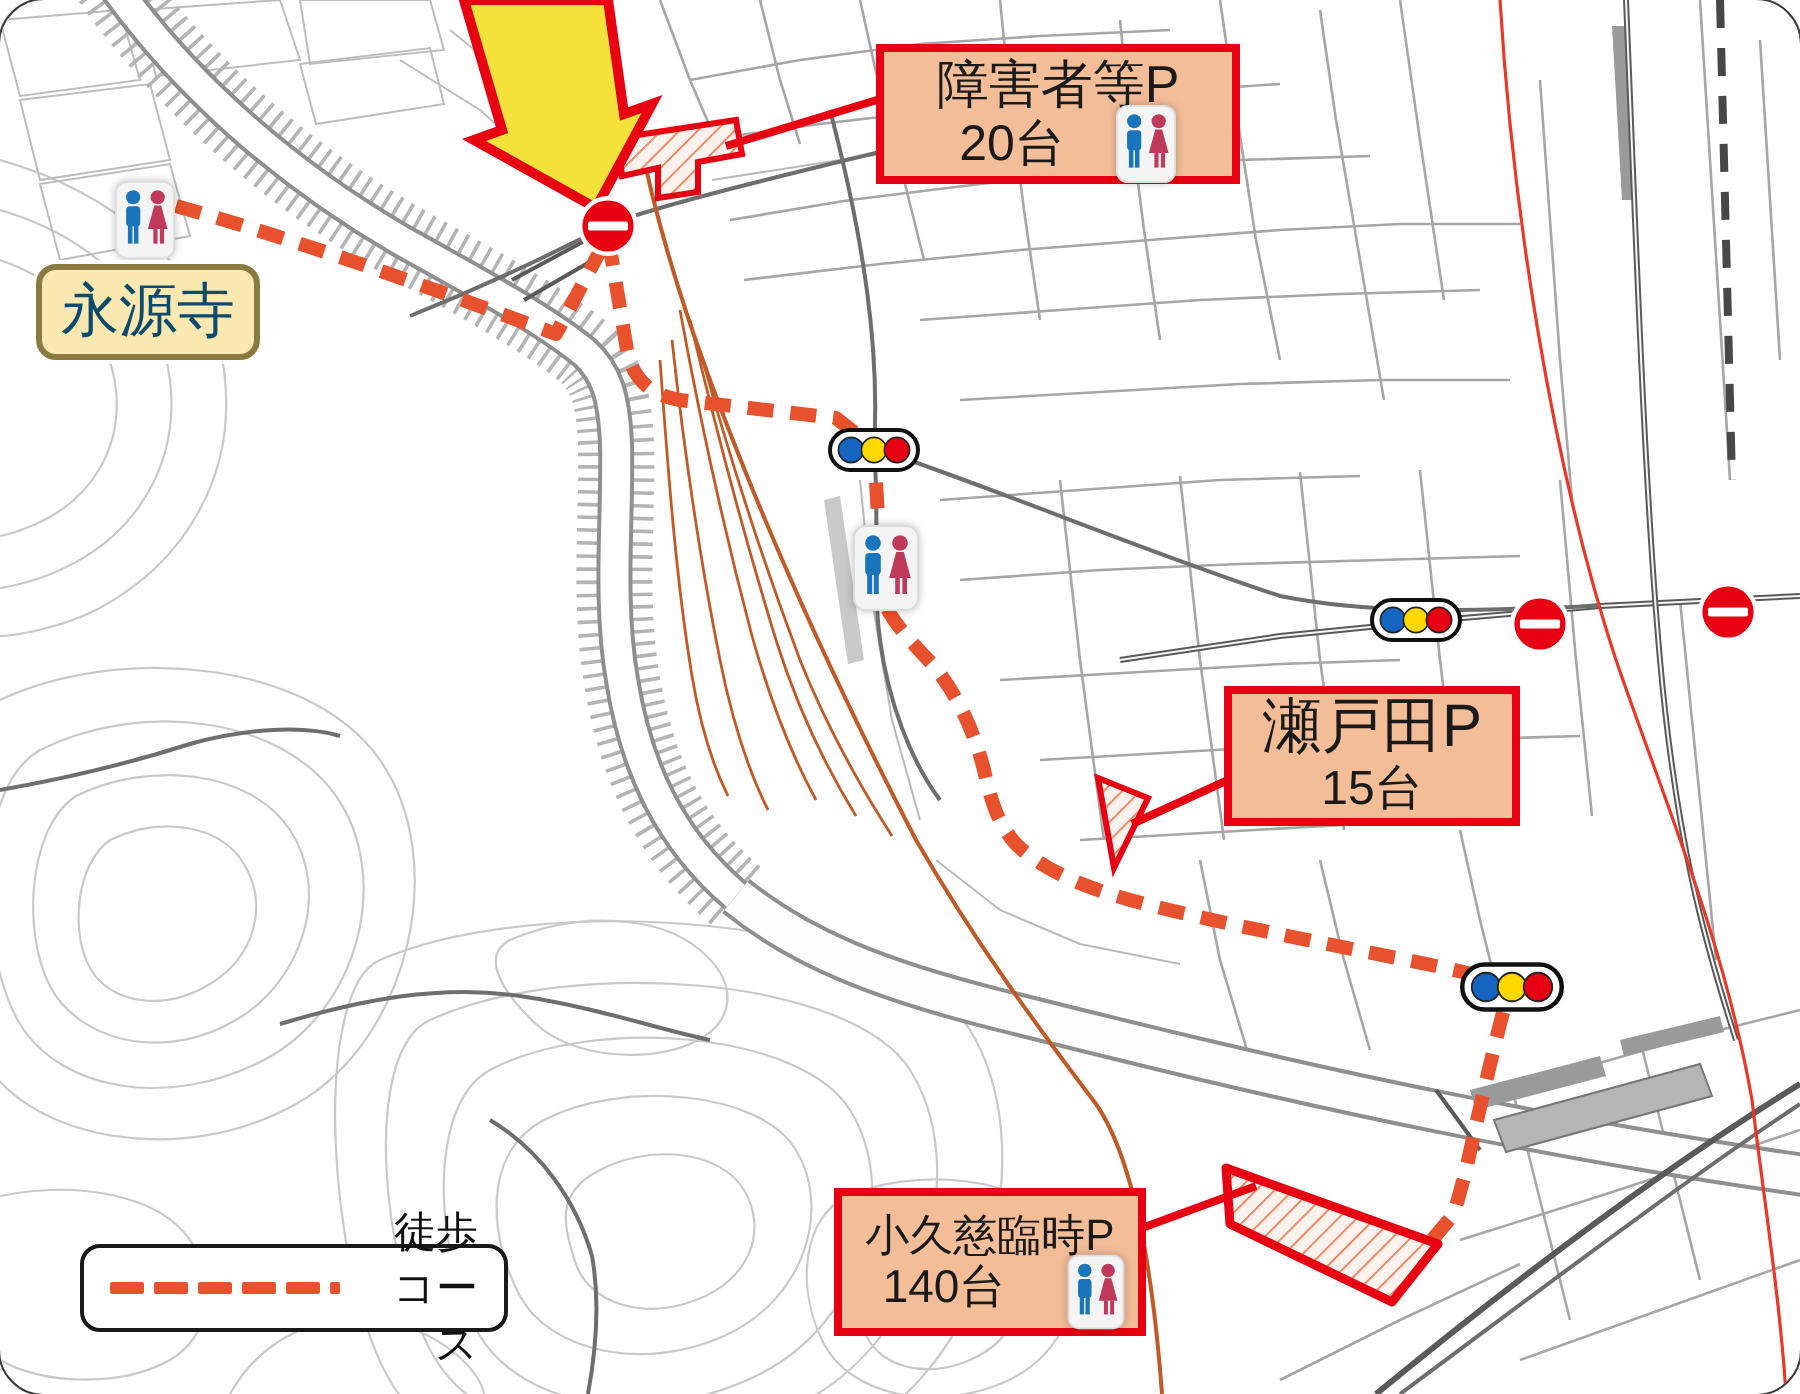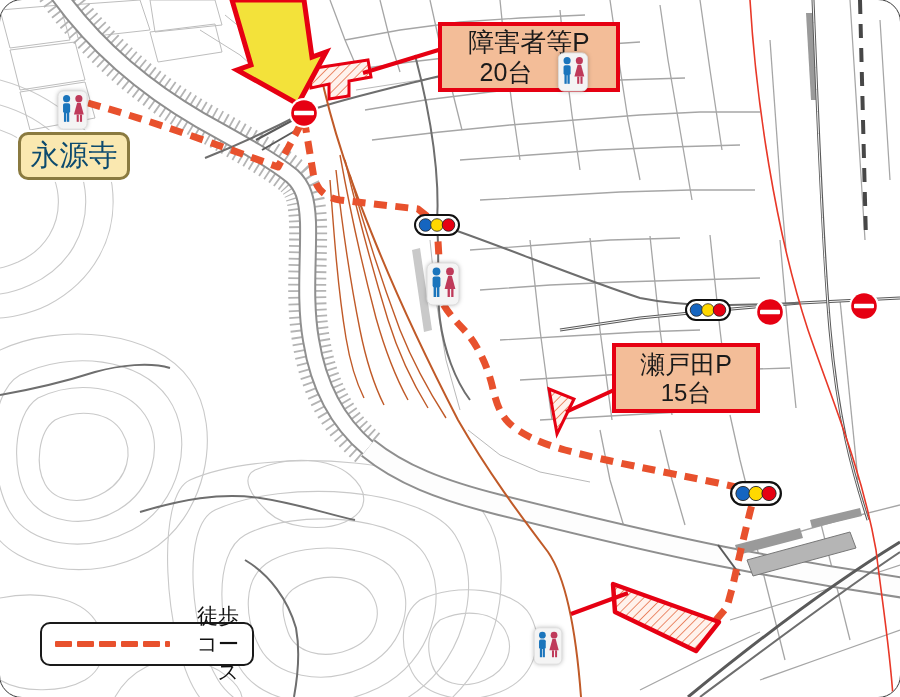--- a/index.html
+++ b/index.html
@@ -285,24 +285,28 @@
         <rect x="7.6" y="25" width="2.5" height="10" fill="#1b75bc"></rect>
         <rect x="10.9" y="25" width="2.5" height="10" fill="#1b75bc"></rect>
         <circle cx="24" cy="9.5" r="3.9" fill="#bf3a5a"></circle>
         <path d="M22.1,14 h3.8 l3.5,13 h-10.8 Z" fill="#bf3a5a"></path>
         <rect x="21.6" y="27" width="2.3" height="8" fill="#bf3a5a"></rect>
         <rect x="25.2" y="27" width="2.3" height="8" fill="#bf3a5a"></rect>
       </svg>
   </div>
 
   <div class="ov callout" style="left:612px;top:343px;width:148px;height:70px;">
-    <div class="l1" style="font-size:25px;">瀬戸田P</div>
+    <div class="l1" style="font-size:30px;">瀬戸田P</div>
     <div class="l2" style="font-size:24px;">15台</div>
   </div>
 
+  <div class="ov callout" style="left:417px;top:594px;width:156px;height:74px;">
+    <div class="l1" style="font-size:22px;">小久慈臨時P</div>
+    <div class="l2" style="font-size:23px;margin-right:46px;">140台</div>
+  </div>
   <div class="ov wc-box" style="left:531px;top:627px;">
     <svg width="34" height="38" viewBox="0 0 34 44">
         <rect x="1" y="1" width="32" height="42" rx="6" fill="#f4f4f4" stroke="#dcdcdc"></rect>
         <circle cx="10.5" cy="9.5" r="3.9" fill="#1b75bc"></circle>
         <rect x="6.6" y="14.5" width="7.8" height="11" rx="2" fill="#1b75bc"></rect>
         <rect x="7.6" y="25" width="2.5" height="10" fill="#1b75bc"></rect>
         <rect x="10.9" y="25" width="2.5" height="10" fill="#1b75bc"></rect>
         <circle cx="24" cy="9.5" r="3.9" fill="#bf3a5a"></circle>
         <path d="M22.1,14 h3.8 l3.5,13 h-10.8 Z" fill="#bf3a5a"></path>
         <rect x="21.6" y="27" width="2.3" height="8" fill="#bf3a5a"></rect>

